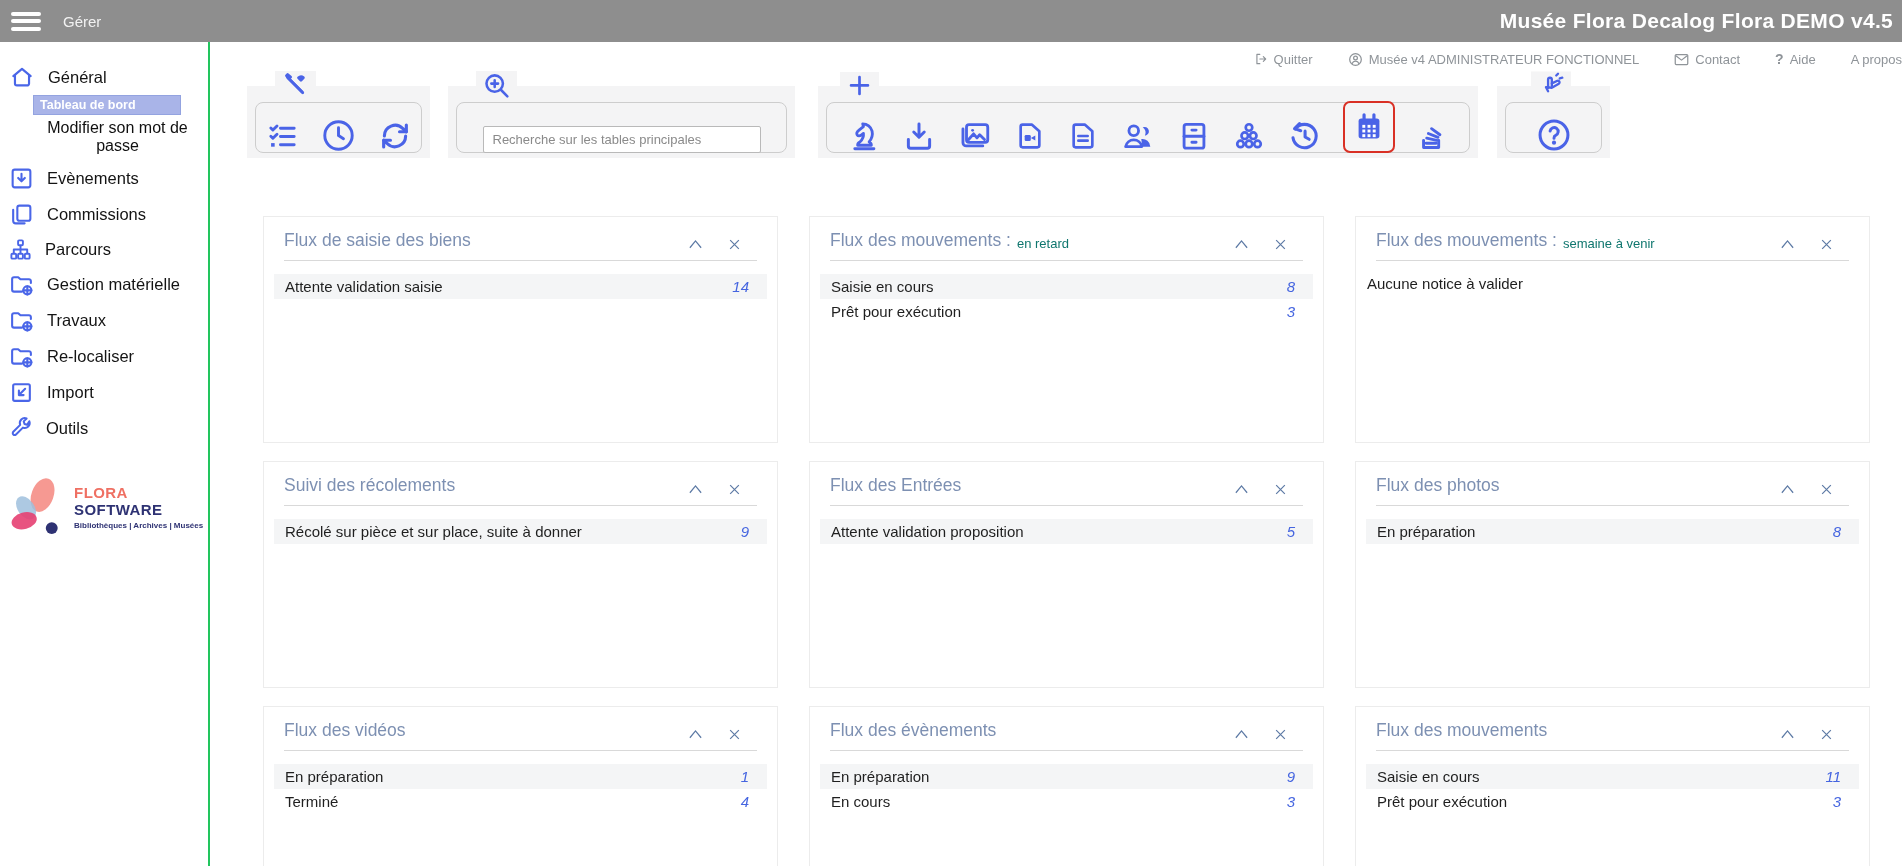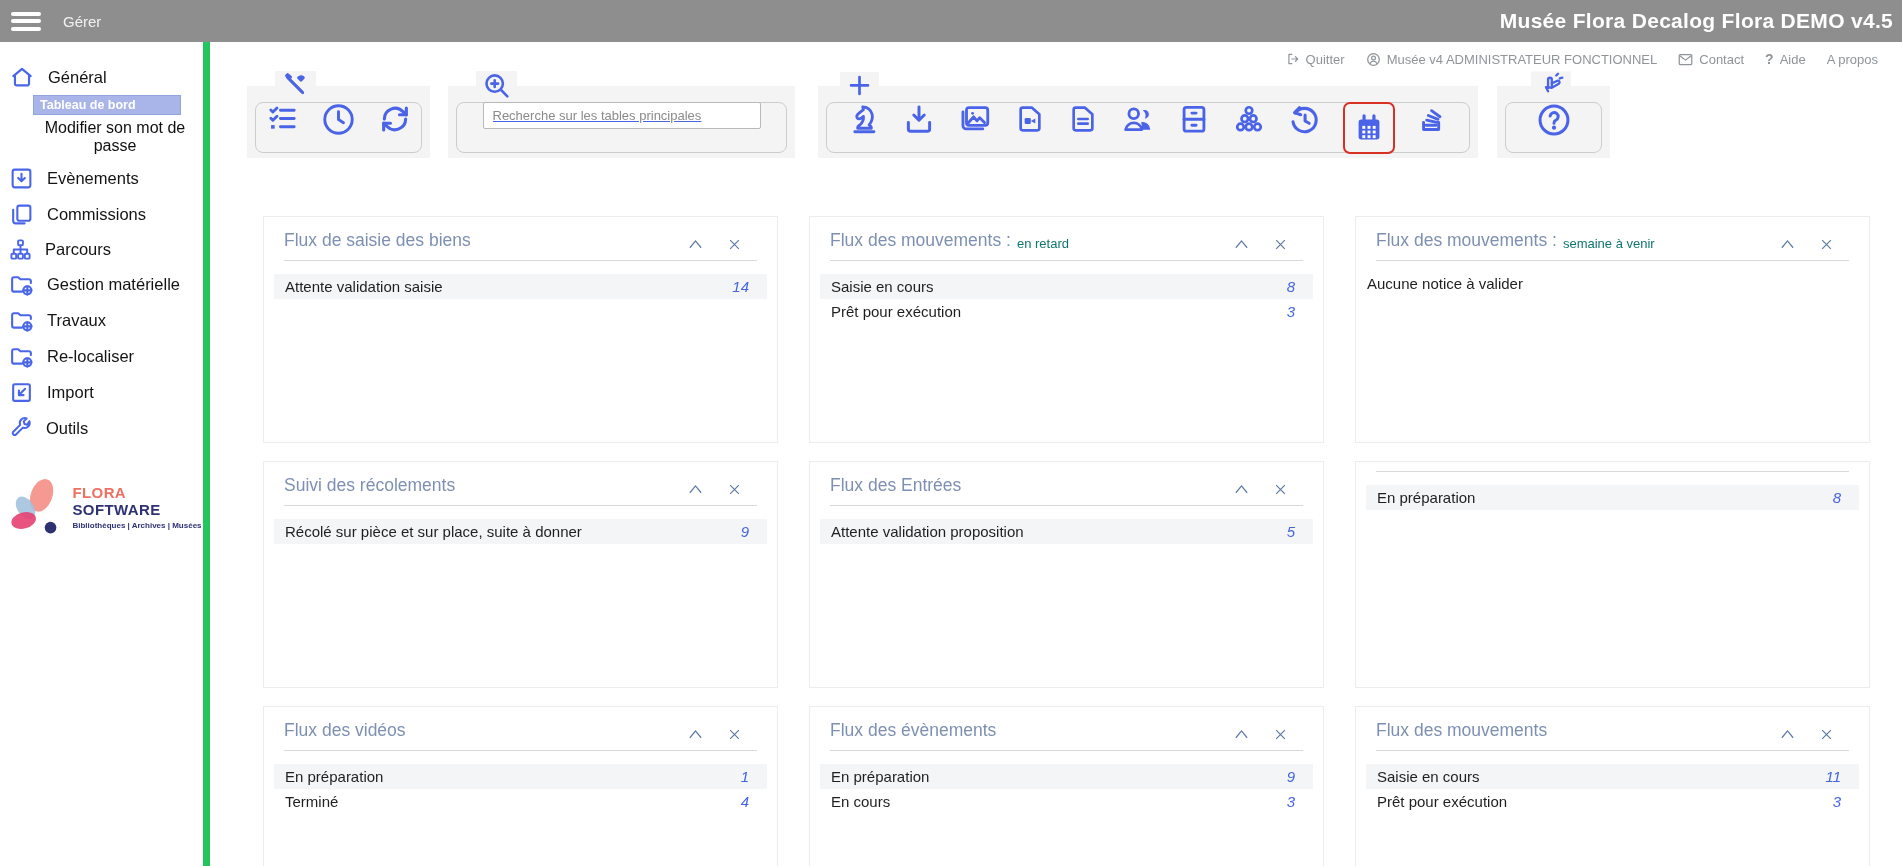--- a/index.html
+++ b/index.html
@@ -11,51 +11,51 @@
     display:flex; align-items:center; }
   .hamburger { width:30px; height:19px; margin-left:11px; display:flex; flex-direction:column;
     justify-content:space-between; cursor:pointer; }
   .hamburger span { height:4px; background:#fff; border-radius:2px; }
   .menu-label { color:#f2f2f2; font-size:15px; margin-left:22px; }
   .app-title { margin-left:auto; margin-right:9px; color:#fff; font-size:21px; font-weight:700;
     letter-spacing:.3px; }
 
   
   .userbar { position:absolute; top:42px; left:211px; right:0; height:34px; background:#fff;
-    display:flex; align-items:center; justify-content:flex-end; gap:21px; padding-right:24px;
+    display:flex; align-items:center; justify-content:flex-end; gap:35px; padding-right:0;
     color:#8f9499; font-size:13px; }
   .ub-item { display:flex; align-items:center; gap:6px; cursor:pointer; white-space:nowrap; }
   .ub-item svg { stroke:#8f9499; }
   .q-glyph { font-size:14px; font-weight:700; color:#8f9499; }
 
   
   .sidebar { position:absolute; top:42px; left:0; width:210px; bottom:0; background:#fff;
-    border-right:7px solid #22c55e; padding-top:15px; }
+    border-right:2px solid #22c55e; padding-top:15px; }
   .side-item { display:flex; align-items:center; gap:13px; padding:4px 4px 4px 9px;
     font-size:16.5px; color:#141414; cursor:pointer; margin-top:3px; }
   .side-item svg { flex:0 0 auto; color:#4a66e8; }
   .sub-block { margin:1px 0 5px 25px; }
   .sub-selected { width:148px; background:#a9b4e8; border:1px solid #93a3e0; color:#fff;
     font-size:12.5px; font-weight:700; padding:2px 6px; cursor:pointer;margin-left:8px; }
   .sub-plain { font-size:16px; color:#101010; padding:4px 0 2px 2px; cursor:pointer;text-align:center; }
 
   .logo { margin:26px 0 0 4px; display:flex; align-items:center; gap:4px; }
   .logo-text .l1 { font-size:15px; font-weight:700; letter-spacing:.4px; }
   .logo-text .l1 .flora { color:#ef7063; }
   .logo-text .l1 .software { color:#2e3273; }
   .logo-text .l2 { font-size:8px; font-weight:700; color:#2e3273; margin-top:3px; }
 
   
   .tgroup { position:absolute; top:86px; height:72px; background:#f4f4f5; }
   .tg-border { position:absolute; left:8px; right:8px; top:16px; bottom:5px;
     border:1px solid #cdcdcd; border-radius:8px; }
   .tg-legend { position:absolute; top:0; left:28px; transform:translateY(-52%);
     background:#f4f4f5; padding:0 6px; color:#4a63e7; line-height:0; }
-  .tg-items { position:absolute; inset:16px 8px 5px 8px; display:flex; align-items:flex-start;
-    justify-content:center; gap:22px; color:#4a63e7;text-decoration:underline; }
+  .tg-items { position:absolute; inset:16px 8px 5px 8px; display:flex; align-items:flex-end;
+    justify-content:center; gap:22px; color:#4a63e7; }
   .tbtn { line-height:0; cursor:pointer; }
   .red-box { border:2px solid #d93025; border-radius:7px; padding:7px 8px; line-height:0; }
   .search-input { width:278px; height:27px; border:1px solid #b9b9b9; border-radius:2px;
     background:#fff; font-size:13px; padding:0 9px; color:#333;
     font-family:"Liberation Sans", sans-serif; }
   .search-input::placeholder { color:#8a8a8a; }
 
   
   .grid { position:absolute; top:216px; left:263px; width:1607px;
     display:grid; grid-template-columns:515px 515px 515px; column-gap:31px; row-gap:18px;
@@ -497,20 +497,32 @@
     <div class="card-divider"></div>
     <div class="card-rows">
       <div class="card-row">
         <span>Attente validation proposition</span>
         <span class="row-value">5</span>
       </div>
     </div>
   </div>
 
   <div class="card">
+    <div class="card-head">
+      <span class="card-title">Flux des photos</span>
+      <span class="card-subtitle"></span>
+      <span class="card-actions">
+        <span class="tbtn"><svg width="15" height="12" viewBox="0 0 24 18" fill="none" stroke="currentColor" stroke-width="2">
+              <path d="M3 15L12 4l9 11"></path>
+            </svg></span>
+        <span class="tbtn"><svg width="13" height="13" viewBox="0 0 24 24" fill="none" stroke="currentColor" stroke-width="2.2">
+              <path d="M4 4l16 16M20 4L4 20"></path>
+            </svg></span>
+      </span>
+    </div>
     <div class="card-divider"></div>
     <div class="card-rows">
       <div class="card-row">
         <span>En préparation</span>
         <span class="row-value">8</span>
       </div>
     </div>
   </div>
 
   <div class="card">

